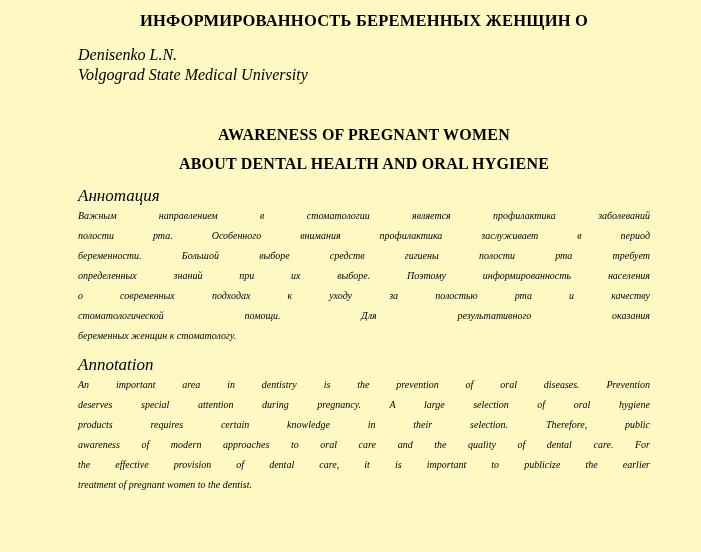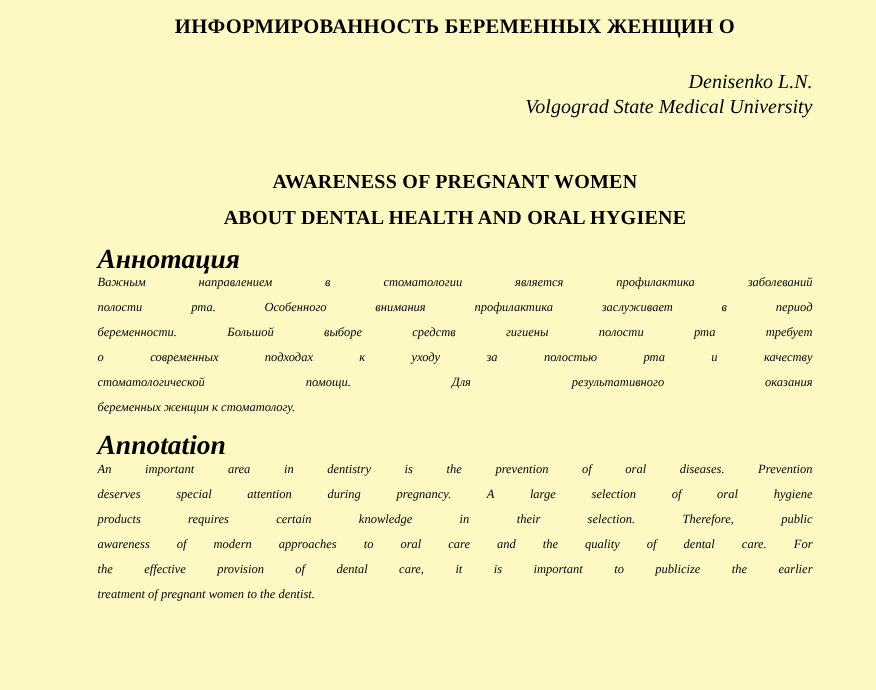--- a/index.html
+++ b/index.html
@@ -18,38 +18,37 @@
     overflow: hidden;
   }
   .title-ru {
     font-weight: bold;
     text-align: center;
     font-size: 16.5px;
     line-height: 29px;
     letter-spacing: 0.2px;
   }
   .author-block {
-    margin-top: 21px;
-    text-align: right;
+    margin-top: 10px;
     font-style: italic;
     font-size: 16px;
     line-height: 20px;
   }
   .title-en {
     margin-top: 35px;
     font-weight: bold;
     text-align: center;
     font-size: 16px;
     line-height: 29px;
     letter-spacing: 0.2px;
   }
   .section-heading {
-    font-weight: bold;
+    font-weight: normal;
     font-style: italic;
-    font-size: 22px;
+    font-size: 17px;
     line-height: 20px;
   }
   .heading-ru { margin-top: 8px; }
   .heading-en { margin-top: 9px; }
   .para {
     font-style: italic;
     font-size: 10px;
     line-height: 20px;
   }
   .para .jline {
@@ -79,20 +78,21 @@
   <div class="title-en">
     <div>AWARENESS OF PREGNANT WOMEN</div>
     <div>ABOUT DENTAL HEALTH AND ORAL HYGIENE</div>
   </div>
 
   <div class="section-heading heading-ru">Аннотация</div>
   <div class="para">
     <div class="jline">Важным направлением в стоматологии является профилактика заболеваний</div>
     <div class="jline">полости рта. Особенного внимания профилактика заслуживает в период</div>
     <div class="jline">беременности. Большой выборе средств гигиены полости рта требует</div>
+    <div class="jline">определенных знаний при их выборе. Поэтому информированность населения</div>
     <div class="jline">о современных подходах к уходу за полостью рта и качеству</div>
     <div class="jline">стоматологической помощи. Для результативного оказания</div>
     <div class="jline last">беременных женщин к стоматологу.</div>
   </div>
 
   <div class="section-heading heading-en">Annotation</div>
   <div class="para">
     <div class="jline">An important area in dentistry is the prevention of oral diseases. Prevention</div>
     <div class="jline">deserves special attention during pregnancy. A large selection of oral hygiene</div>
     <div class="jline">products requires certain knowledge in their selection. Therefore, public</div>

